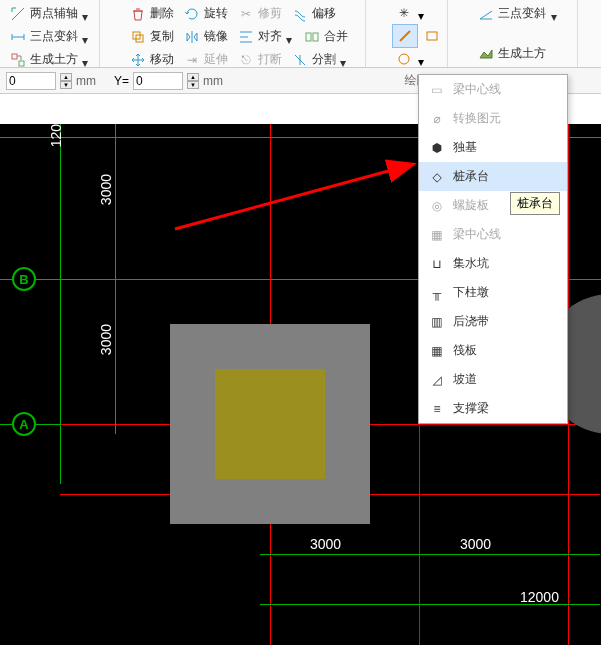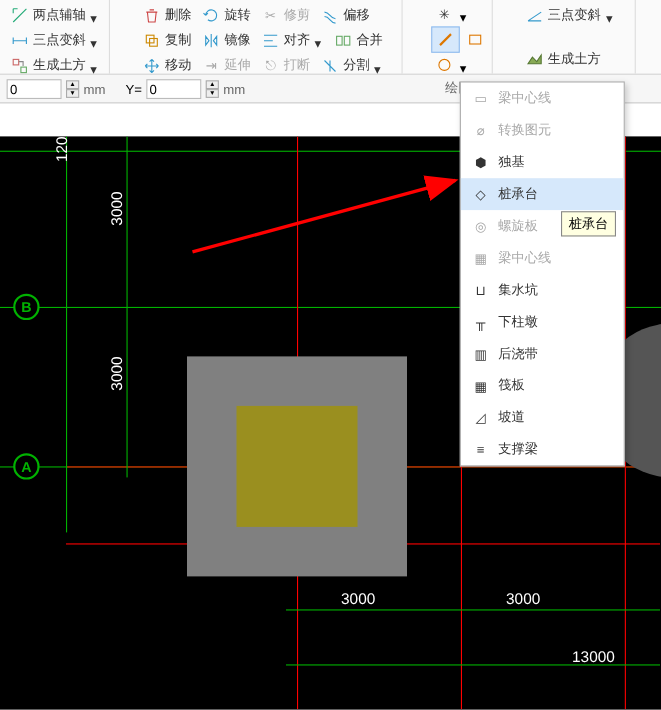--- a/index.html
+++ b/index.html
@@ -287,21 +287,21 @@
     </div>
   <div class="axis-bubble" style="left:12px; top:288px;">
       <span>A</span>
     </div>
 
   <div class="dim-text v" style="left:98px; top:50px;">3000</div>
   <div class="dim-text v" style="left:98px; top:200px;">3000</div>
   <div class="dim-text v" style="left:48px; top:0px;">120</div>
   <div class="dim-text" style="left:310px; top:412px;">3000</div>
   <div class="dim-text" style="left:460px; top:412px;">3000</div>
-  <div class="dim-text" style="left:520px; top:465px;">13000</div>
+  <div class="dim-text" style="left:520px; top:465px;">12000</div>
 
   <svg class="arrow" style="left:0;top:0;width:100%;height:100%;">
     <defs>
         <marker id="ah" markerWidth="10" markerHeight="8" refX="9" refY="4" orient="auto">
           <polygon points="0 0, 10 4, 0 8" fill="#ff0000"></polygon>
         </marker>
       </defs>
     <line x1="175" y1="105" x2="414" y2="40" stroke="#ff0000" stroke-width="3" marker-end="url(#ah)"></line>
   </svg>
 </div>

